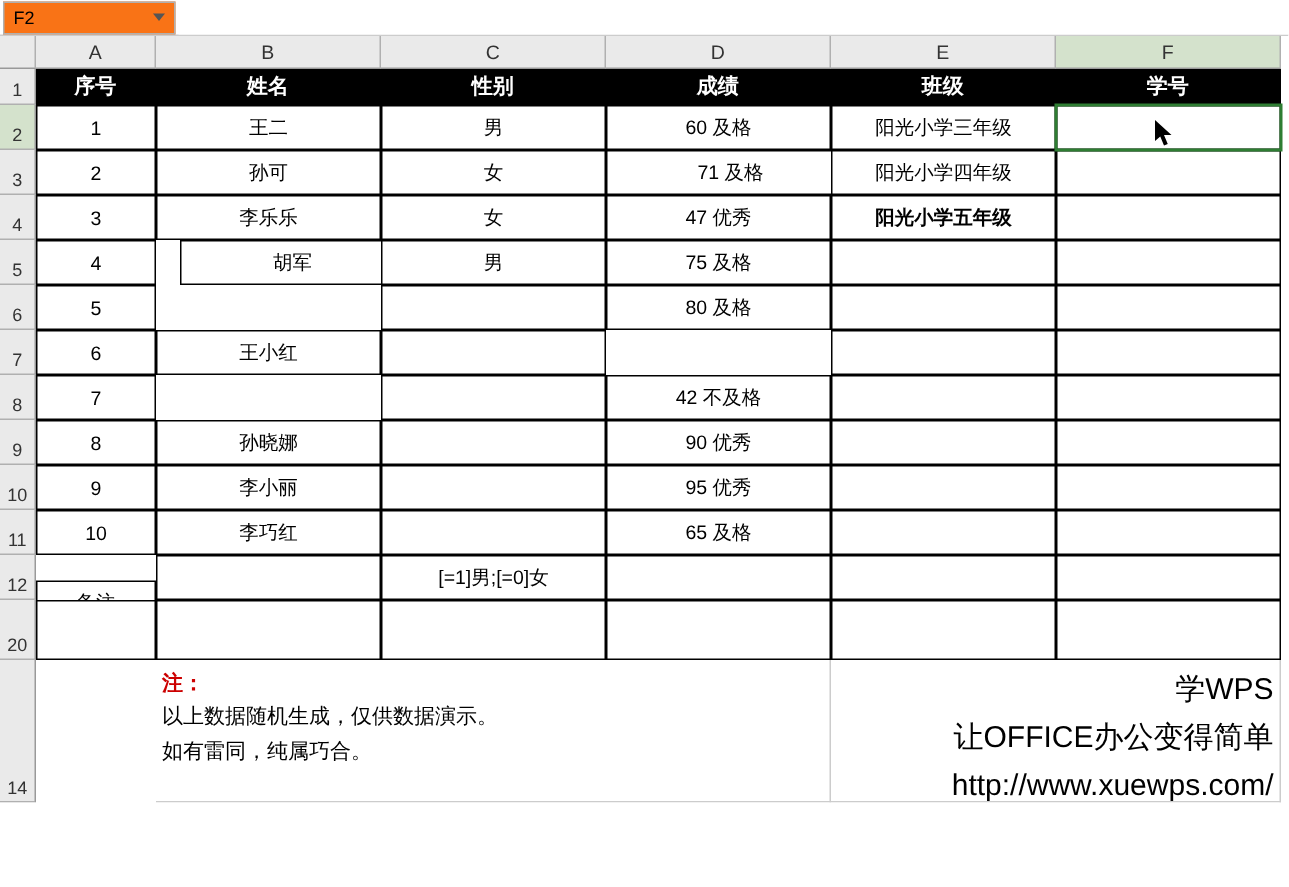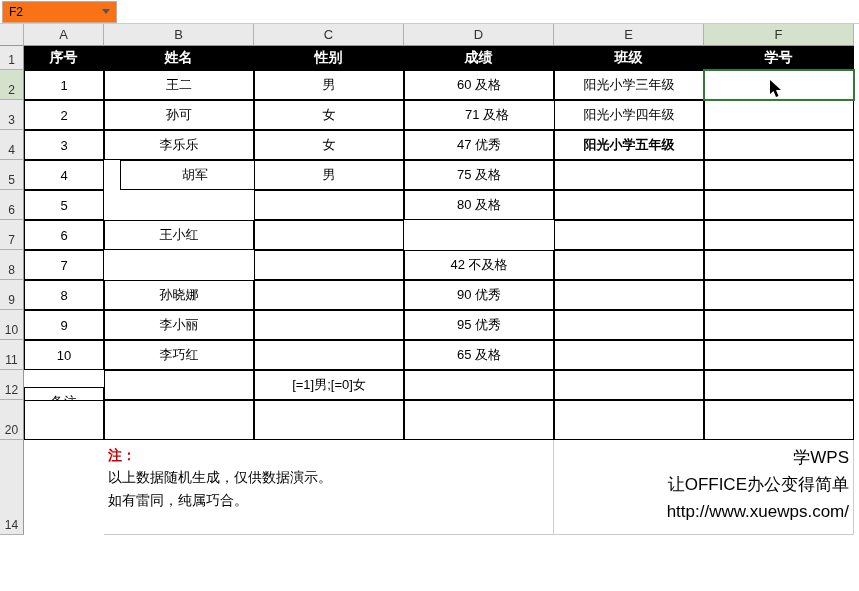--- a/index.html
+++ b/index.html
@@ -262,21 +262,21 @@
         <div class="cell data-cell" style="left: 680px; top: 324px; width: 150px; height: 30px;"></div>
         <div class="cell data-cell" style="left: 0px; top: 354px; width: 80px; height: 40px;"></div>
         <div class="cell data-cell" style="left: 80px; top: 354px; width: 150px; height: 40px;"></div>
         <div class="cell data-cell" style="left: 230px; top: 354px; width: 150px; height: 40px;"></div>
         <div class="cell data-cell" style="left: 380px; top: 354px; width: 150px; height: 40px;"></div>
         <div class="cell data-cell" style="left: 530px; top: 354px; width: 150px; height: 40px;"></div>
         <div class="cell data-cell" style="left: 680px; top: 354px; width: 150px; height: 40px;"></div>
         <div class="cell left-align multiline" style="left: 80px; top: 394px; width: 450px; height: 95px; font-size: 14px;">
           <div><span class="note-title">注：</span><br>以上数据随机生成，仅供数据演示。<br>如有雷同，纯属巧合。</div>
         </div>
-        <div class="cell right-align multiline" style="left: 530px; top: 394px; width: 300px; height: 95px; font-size: 17px;">
+        <div class="cell right-align multiline" style="left: 530px; top: 394px; width: 300px; height: 95px; font-size: 20px;">
           <div style="text-align:right;width:100%">学WPS<br>让OFFICE办公变得简单<br>http://www.xuewps.com/</div>
         </div>
       </div>
   </div>
   <div class="cursor-arrow" style="left:770px; top:56px;">
     <svg width="16" height="20" viewBox="0 0 16 20">
       <path d="M0 0 L0 14 L3.5 11 L6 17 L8.5 16 L6 10 L11 10 Z" fill="#000"></path>
     </svg>
   </div>
 </div>

